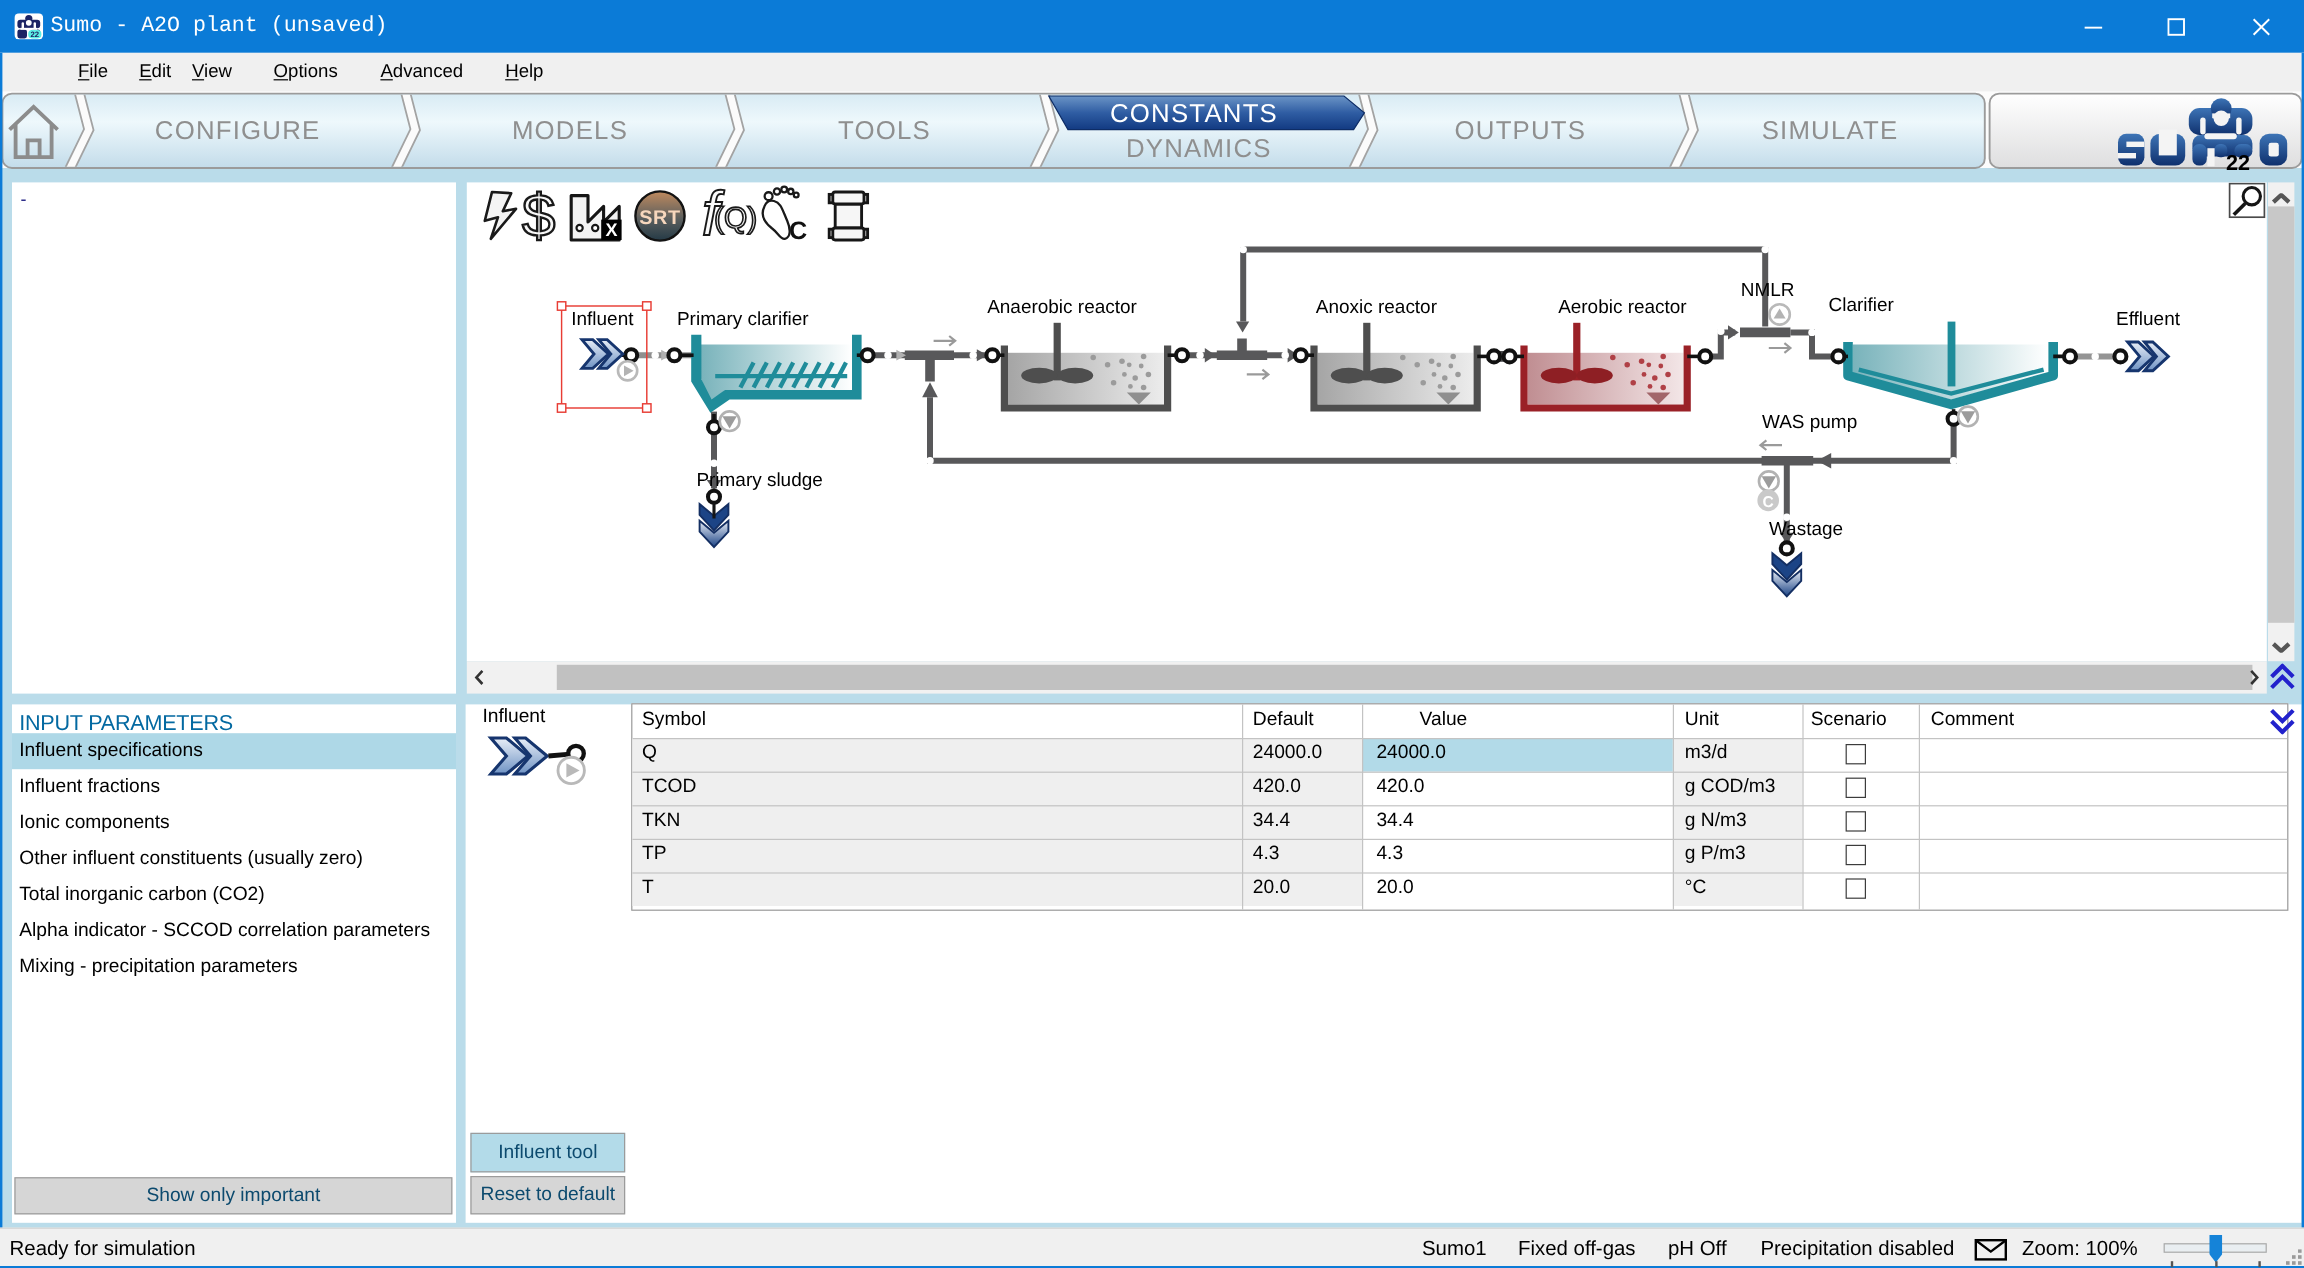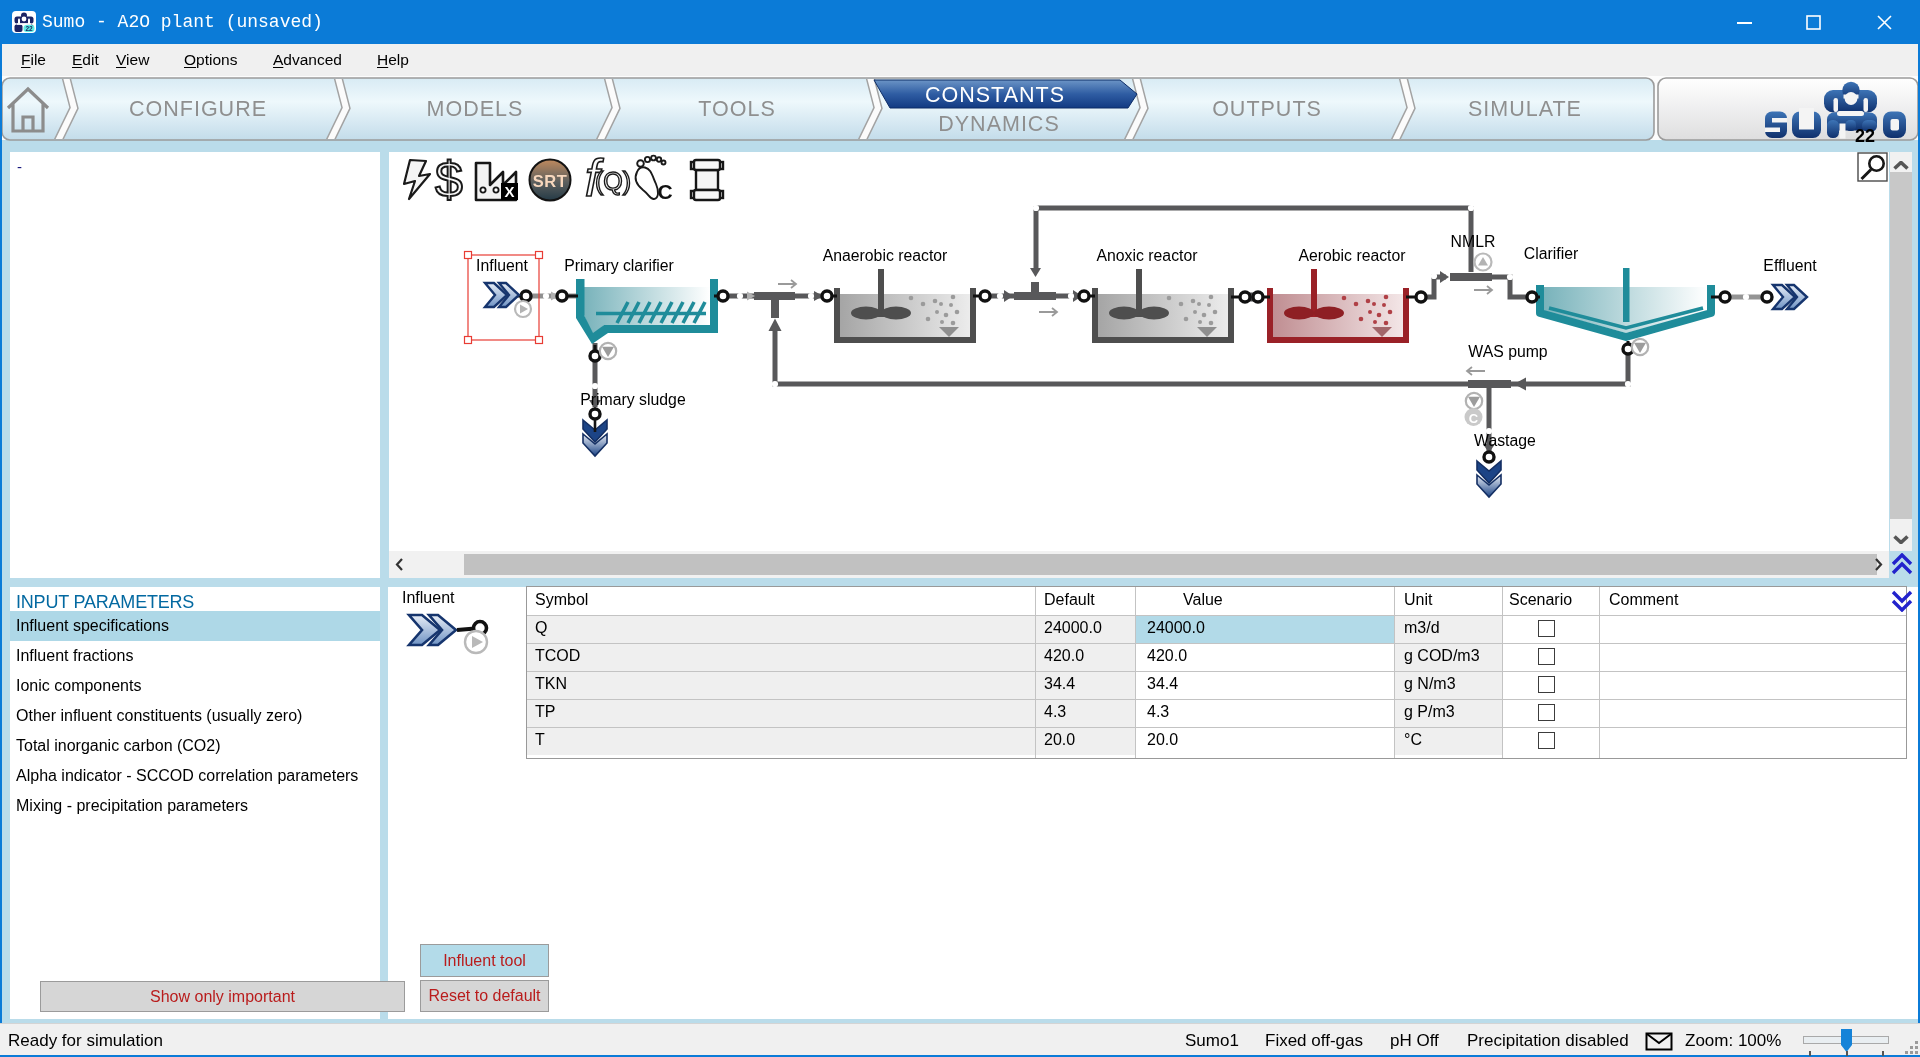--- a/index.html
+++ b/index.html
@@ -1,37 +1,37 @@
 <!DOCTYPE html>
 <html><head>
 <meta charset="utf-8">
 <style>
 * { margin:0; padding:0; box-sizing:border-box; }
 html,body { width:1920px; height:1057px; overflow:hidden; font-family:"Liberation Sans", sans-serif; background:#badcea; }
 .abs { position:absolute; }
 #titlebar { position:absolute; left:0; top:0; width:1920px; height:44px; background:#0b7bd7; }
 #titletext { position:absolute; left:42px; top:12px; color:#fff; font-size:18px;font-family:Liberation Mono, monospace; }
 #menubar { position:absolute; left:0; top:44px; width:1920px; height:34px; background:#f0f0f0; }
-.menuitem { position:absolute; top:7px; font-size:15.5px; color:#000; }
+.menuitem { position:absolute; top:7px; font-size:15.5px; color:#000;margin-left:44px; }
 .menuitem u { text-decoration:underline; text-underline-offset:2px; }
 #statusbar { position:absolute; left:0; top:1023px; width:1920px; height:32px; background:#f0f0f0; border-top:1px solid #d4d4d4; }
 .sbtext { position:absolute; top:7px; font-size:17px; color:#000; white-space:pre; }
 #blueborderbottom { position:absolute; left:0; top:1055px; width:1920px; height:2px; background:#0b7bd7; }
 #bluebl { position:absolute; left:0; top:44px; width:2px; height:1013px; background:#0b7bd7; }
 #bluebr { position:absolute; left:1918px; top:44px; width:2px; height:1013px; background:#0b7bd7; }
 #panelTL { position:absolute; left:10px; top:152px; width:370px; height:426px; background:#fff; }
 #canvas { position:absolute; left:389px; top:152px; width:1500px; height:399px; background:#fff; }
 #hscroll { position:absolute; left:389px; top:551px; width:1500px; height:27px; background:#f1f1f1; }
 #hthumb { position:absolute; left:75px; top:3px; width:1413px; height:21px; background:#c1c1c1; }
 #vscroll { position:absolute; left:1890px; top:152px; width:22px; height:399px; background:#f1f1f1; }
 #vthumb { position:absolute; left:0px; top:20px; width:22px; height:347px; background:#c8c8c8; }
 #panelBL { position:absolute; left:10px; top:587px; width:370px; height:432px; background:#fff; }
 #panelBR { position:absolute; left:388px; top:587px; width:1530px; height:432px; background:#fff; }
 .lpitem { position:absolute; left:10px; width:370px; height:30px; font-size:16px; color:#000; line-height:30px; padding-left:6px; }
-.btn { position:absolute; background:#d6d6d6; border:1px solid #9b9b9b; font-size:16px; color:#b91c1c; text-align:center;margin-left:28px; }
+.btn { position:absolute; background:#d6d6d6; border:1px solid #9b9b9b; font-size:16px; color:#0c4a6e; text-align:center; }
 #tbl { position:absolute; left:526px; top:586px; width:1381px; height:173px; border:1px solid #999; background:#fff; }
 .col { position:absolute; top:0; bottom:0; border-left:1px solid #c3c3c3; }
 .hrow { position:absolute; left:0; width:1379px; height:1px; background:#c3c3c3; }
 .cell { position:absolute; font-size:16px; color:#000; white-space:pre; }
 .cbx { position:absolute; width:17px; height:17px; border:1.5px solid #3c3c3c; background:#fff; }
 .greycell { position:absolute; background:#efefef; }
 text { font-family:"Liberation Sans", sans-serif; }
 </style>
 </head>
 <body>

